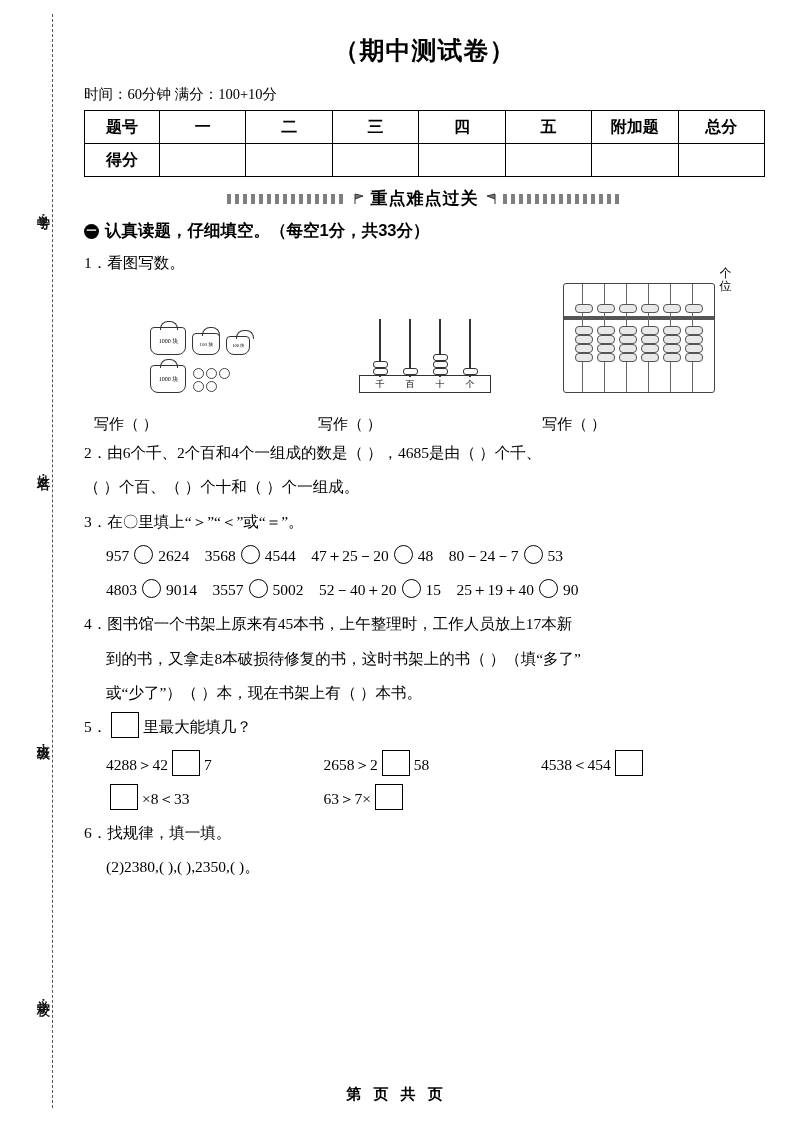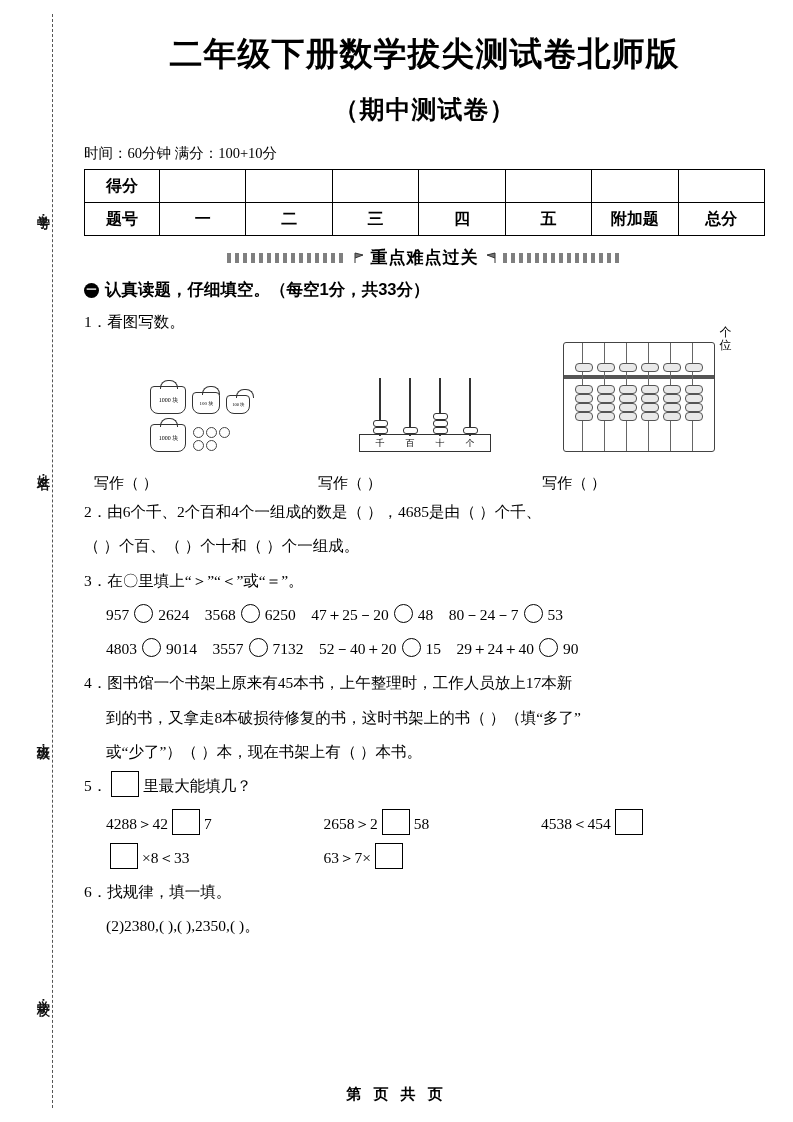--- a/index.html
+++ b/index.html
@@ -168,46 +168,45 @@
 
   <div class="side-labels">
     <div class="side-label" style="top:180px;height:70px;">学号:</div>
     <div class="side-label" style="top:440px;height:70px;">姓名:</div>
     <div class="side-label" style="top:710px;height:70px;">班级:</div>
     <div class="side-label" style="top:965px;height:70px;">学校:</div>
   </div>
 
   <div class="content">
 
-    <h1 class="title">二年级下册数学拔尖测试卷北师版</h1>
     <h2 class="subtitle">（期中测试卷）</h2>
 
     <div class="meta">时间：60分钟  满分：100+10分</div>
 
     <table class="scoretable">
       <tbody>
           <tr>
-        <td class="first">得分</td>
-        <td></td>
-        <td></td>
-        <td></td>
-        <td></td>
-        <td></td>
-        <td></td>
-        <td></td>
-      </tr>
-      <tr>
         <td class="first">题号</td>
         <td>一</td>
         <td>二</td>
         <td>三</td>
         <td>四</td>
         <td>五</td>
         <td>附加题</td>
         <td>总分</td>
+      </tr>
+      <tr>
+        <td class="first">得分</td>
+        <td></td>
+        <td></td>
+        <td></td>
+        <td></td>
+        <td></td>
+        <td></td>
+        <td></td>
       </tr>
     </tbody>
       </table>
 
     <div class="banner">
       <div class="deco"></div>
       <svg class="flag" viewBox="0 0 12 12">
           <path d="M2 1 L2 11 M2 1 L10 3 L2 6" stroke="#333" fill="#777" stroke-width="1"></path>
         </svg>
       <div class="bt">重点难点过关</div>
@@ -325,35 +324,35 @@
     </div>
 
     <div class="q">2．由6个千、2个百和4个一组成的数是（            ），4685是由（            ）个千、</div>
     <div class="q">（        ）个百、（        ）个十和（        ）个一组成。</div>
 
     <div class="q">3．在〇里填上“＞”“＜”或“＝”。</div>
 
     <div class="q indent">
       <span class="g">957</span><span class="ocirc"></span><span class="g">2624</span>
       &nbsp;&nbsp;
-      <span class="g">3568</span><span class="ocirc"></span><span class="g">6250</span>
+      <span class="g">3568</span><span class="ocirc"></span><span class="g">4544</span>
       &nbsp;&nbsp;
       <span class="g">47＋25－20</span><span class="ocirc"></span><span class="g">48</span>
       &nbsp;&nbsp;
       <span class="g">80－24－7</span><span class="ocirc"></span><span class="g">53</span>
     </div>
 
     <div class="q indent">
       <span class="g">4803</span><span class="ocirc"></span><span class="g">9014</span>
       &nbsp;&nbsp;
-      <span class="g">3557</span><span class="ocirc"></span><span class="g">7132</span>
+      <span class="g">3557</span><span class="ocirc"></span><span class="g">5002</span>
       &nbsp;&nbsp;
       <span class="g">52－40＋20</span><span class="ocirc"></span><span class="g">15</span>
       &nbsp;&nbsp;
-      <span class="g">29＋24＋40</span><span class="ocirc"></span><span class="g">90</span>
+      <span class="g">25＋19＋40</span><span class="ocirc"></span><span class="g">90</span>
     </div>
 
     <div class="q">4．图书馆一个书架上原来有45本书，上午整理时，工作人员放上17本新</div>
     <div class="q indent">到的书，又拿走8本破损待修复的书，这时书架上的书（      ）（填“多了”</div>
     <div class="q indent">或“少了”）（      ）本，现在书架上有（      ）本书。</div>
 
     <div class="q">
       <span>5．</span><span class="sqbox"></span><span>里最大能填几？</span>
     </div>
 

